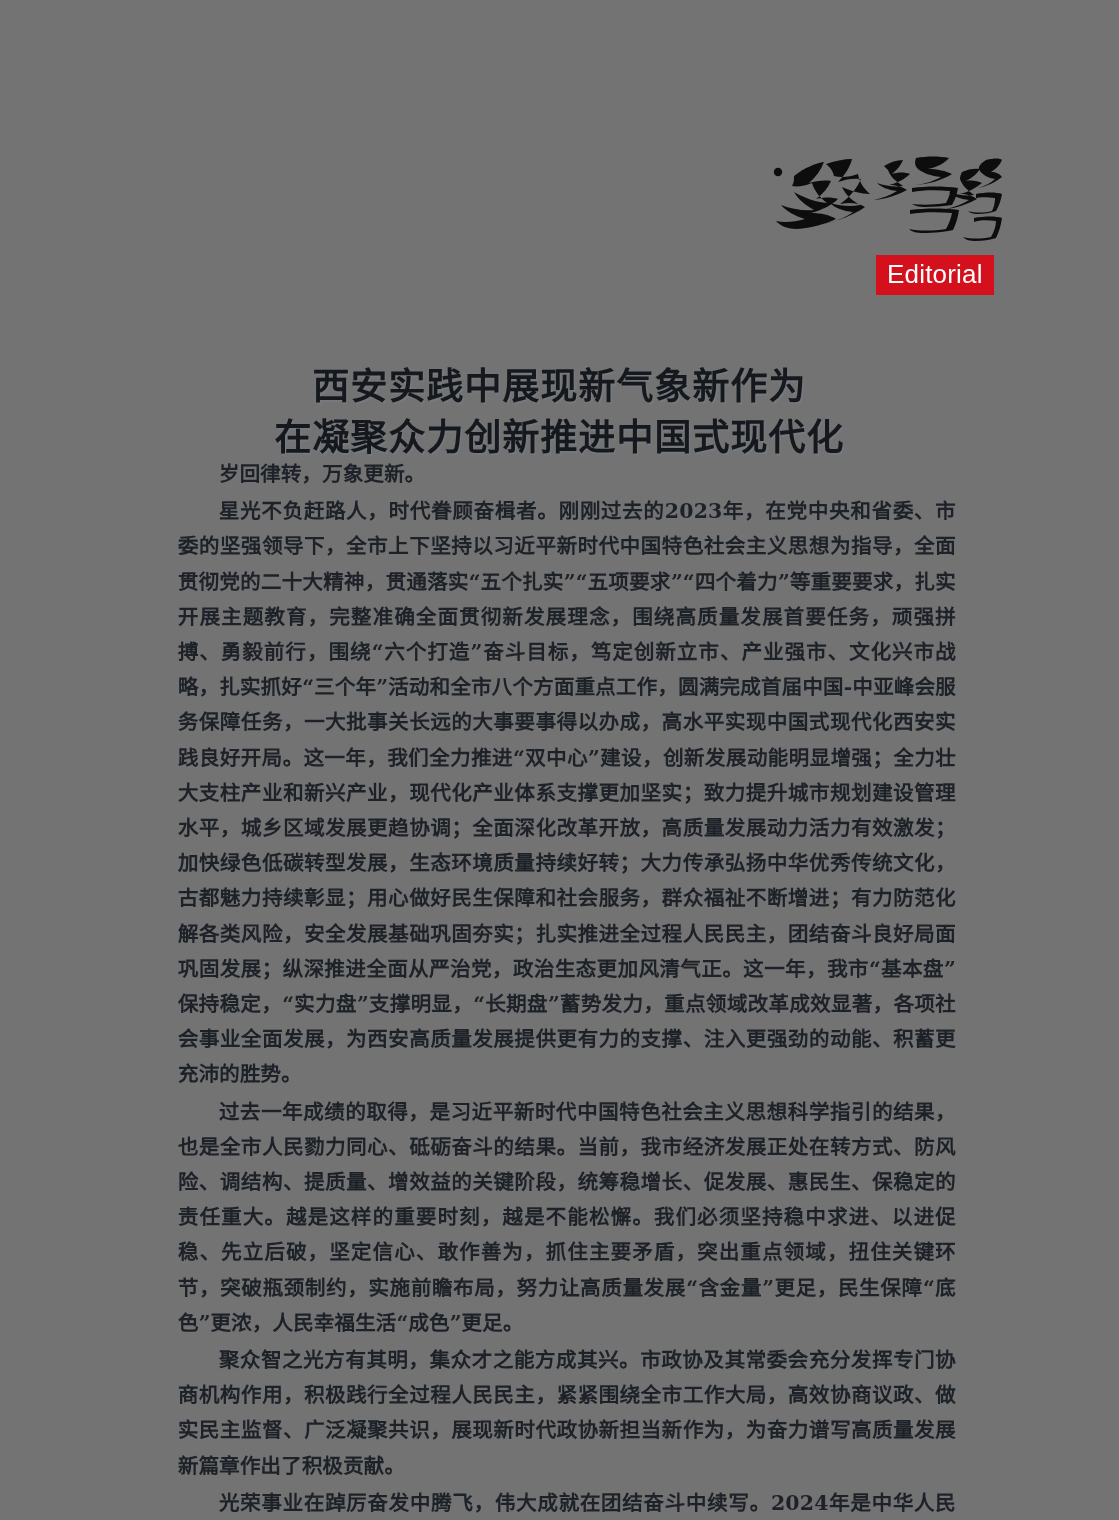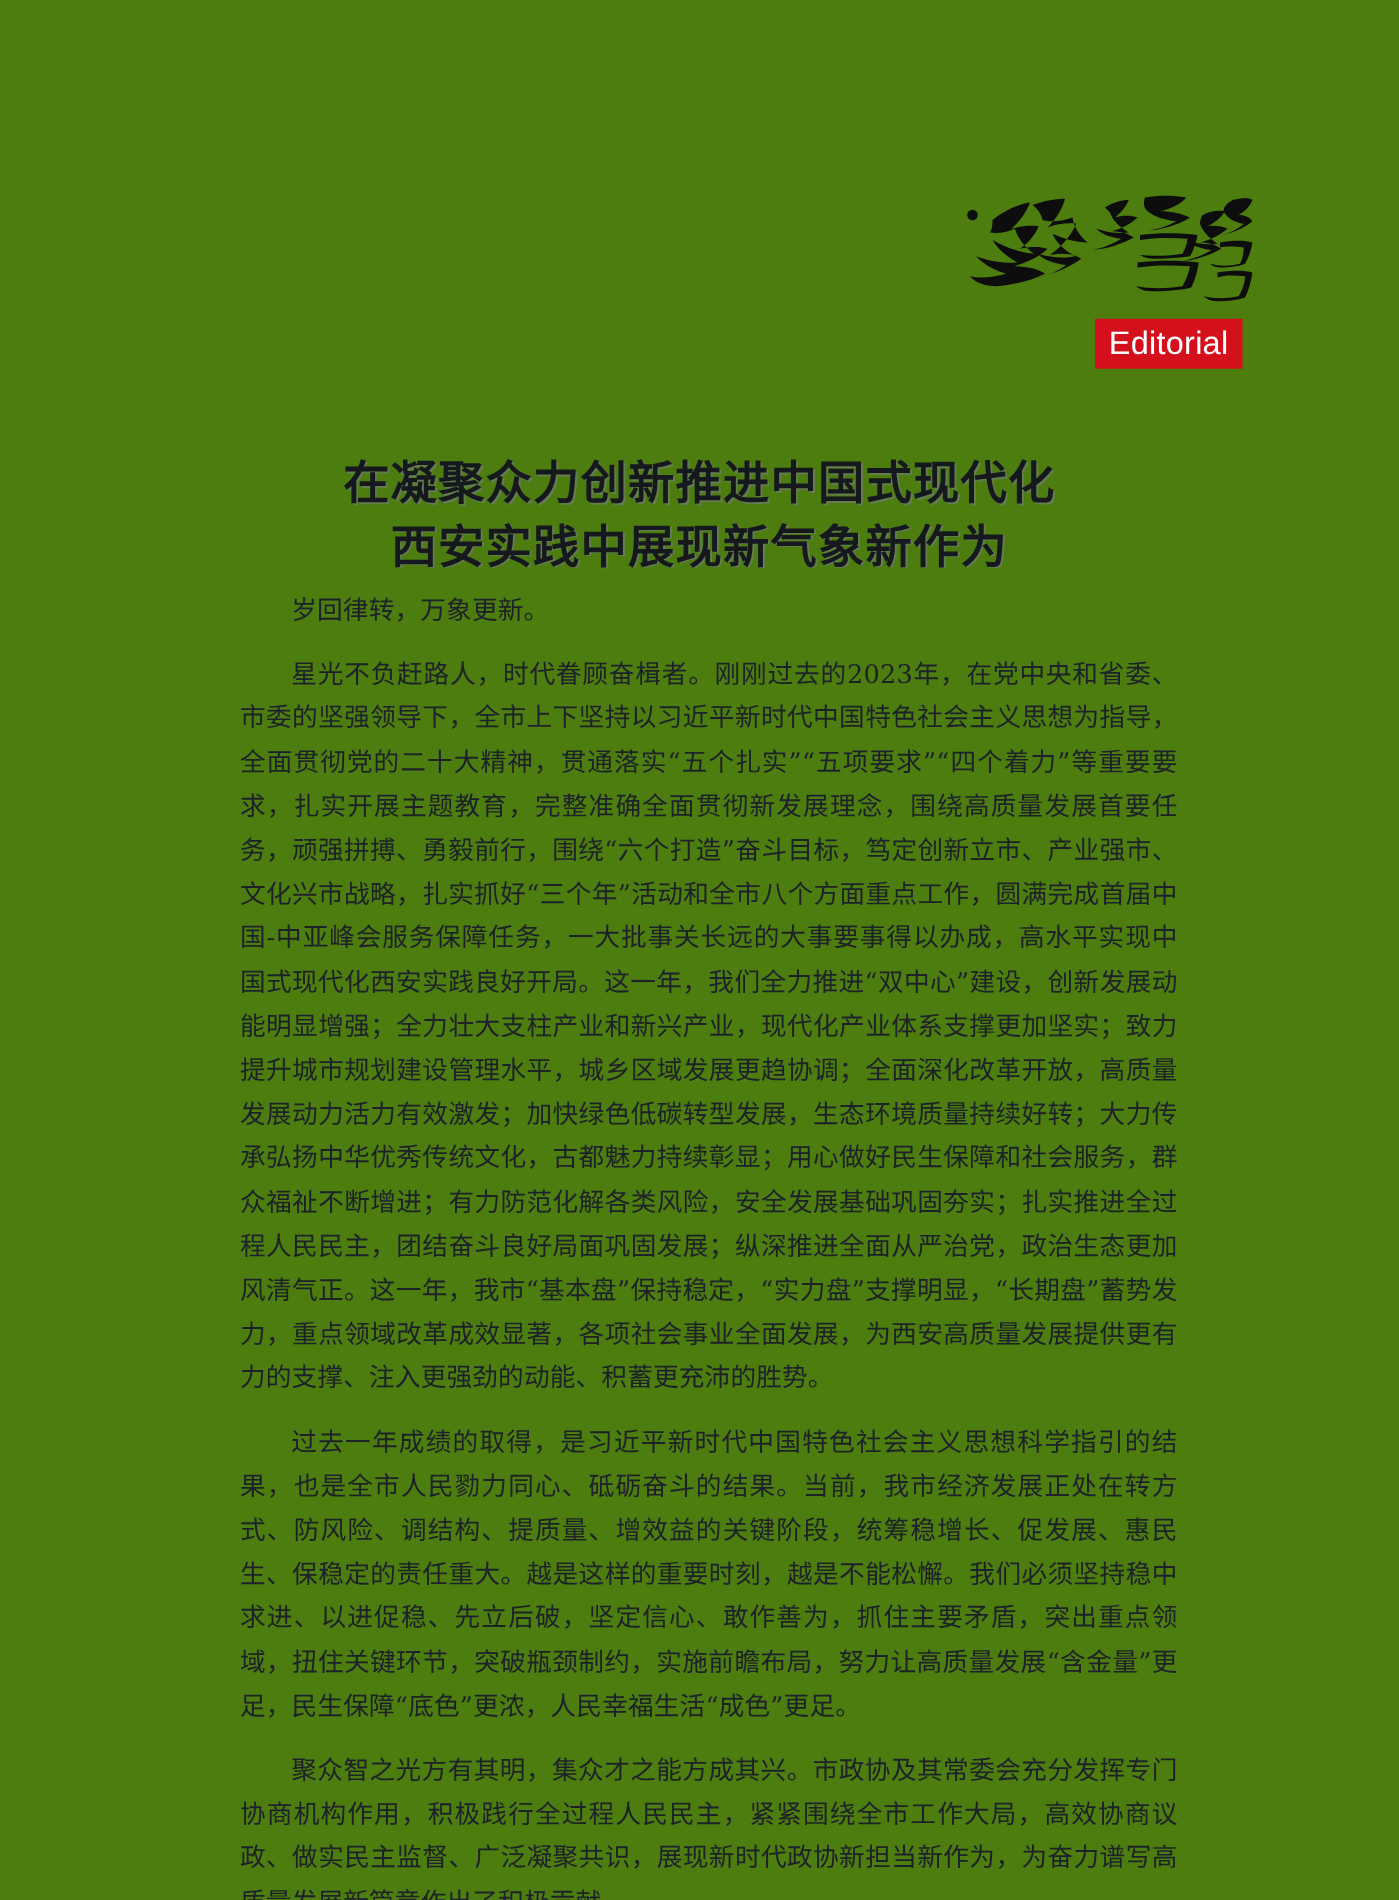--- a/index.html
+++ b/index.html
@@ -10,21 +10,21 @@
   }
   body {
     font-family: "Liberation Serif", "DejaVu Serif", serif;
   }
 
   .page {
     position: relative;
     width: 1119px;
     height: 1520px;
     margin: 0 auto;
-    background: #4d7c0f;
+    background: #737373;
     overflow: hidden;
     box-sizing: border-box;
   }
 
   
   .masthead {
     position: absolute;
     top: 150px;
     right: 95px;
     width: 260px;
@@ -93,23 +93,24 @@
     left: 176px;
     width: 782px;
     font-family: "DejaVu Serif", "Liberation Serif", serif;
     font-size: 20.5px;
     line-height: 35.2px;
     color: #1d2128;
     text-align: justify;
     text-justify: inter-character;
   }
   .article-body p {
-    margin: 16px;
+    margin: 2px;
     text-indent: 2em;
     letter-spacing: 0.15px;
+    font-weight: bold;
   }
 </style>
 </head>
 <body>
 
 <div class="page">
 
   <div class="masthead">
 
     <div class="masthead-calligraphy">
@@ -131,22 +132,22 @@
           <path d="M212 44 C222 42 232 42 238 44 C237 50 235 56 232 61 C227 63 220 64 213 64 C209 64 206 63 204 61 C211 63 220 63 228 61 C230 57 231 53 231 48 C223 47 216 47 212 48 Z"></path>
           <path d="M210 68 C221 66 232 66 238 68 C237 75 235 82 232 88 C226 90 219 91 211 91 C206 91 202 90 199 87 C207 89 217 89 227 87 C230 82 232 76 232 71 C223 70 215 70 210 72 Z"></path>
         </g>
       </svg>
     </div>
 
     <div class="editorial-badge">Editorial</div>
   </div>
 
   <h1 class="article-title">
+    <span class="title-line">西安实践中展现新气象新作为</span>
     <span class="title-line">在凝聚众力创新推进中国式现代化</span>
-    <span class="title-line">西安实践中展现新气象新作为</span>
   </h1>
 
   <div class="article-body">
     <p>岁回律转，万象更新。</p>
     <p>星光不负赶路人，时代眷顾奋楫者。刚刚过去的2023年，在党中央和省委、市委的坚强领导下，全市上下坚持以习近平新时代中国特色社会主义思想为指导，全面贯彻党的二十大精神，贯通落实“五个扎实”“五项要求”“四个着力”等重要要求，扎实开展主题教育，完整准确全面贯彻新发展理念，围绕高质量发展首要任务，顽强拼搏、勇毅前行，围绕“六个打造”奋斗目标，笃定创新立市、产业强市、文化兴市战略，扎实抓好“三个年”活动和全市八个方面重点工作，圆满完成首届中国-中亚峰会服务保障任务，一大批事关长远的大事要事得以办成，高水平实现中国式现代化西安实践良好开局。这一年，我们全力推进“双中心”建设，创新发展动能明显增强；全力壮大支柱产业和新兴产业，现代化产业体系支撑更加坚实；致力提升城市规划建设管理水平，城乡区域发展更趋协调；全面深化改革开放，高质量发展动力活力有效激发；加快绿色低碳转型发展，生态环境质量持续好转；大力传承弘扬中华优秀传统文化，古都魅力持续彰显；用心做好民生保障和社会服务，群众福祉不断增进；有力防范化解各类风险，安全发展基础巩固夯实；扎实推进全过程人民民主，团结奋斗良好局面巩固发展；纵深推进全面从严治党，政治生态更加风清气正。这一年，我市“基本盘”保持稳定，“实力盘”支撑明显，“长期盘”蓄势发力，重点领域改革成效显著，各项社会事业全面发展，为西安高质量发展提供更有力的支撑、注入更强劲的动能、积蓄更充沛的胜势。</p>
     <p>过去一年成绩的取得，是习近平新时代中国特色社会主义思想科学指引的结果，也是全市人民勠力同心、砥砺奋斗的结果。当前，我市经济发展正处在转方式、防风险、调结构、提质量、增效益的关键阶段，统筹稳增长、促发展、惠民生、保稳定的责任重大。越是这样的重要时刻，越是不能松懈。我们必须坚持稳中求进、以进促稳、先立后破，坚定信心、敢作善为，抓住主要矛盾，突出重点领域，扭住关键环节，突破瓶颈制约，实施前瞻布局，努力让高质量发展“含金量”更足，民生保障“底色”更浓，人民幸福生活“成色”更足。</p>
     <p>聚众智之光方有其明，集众才之能方成其兴。市政协及其常委会充分发挥专门协商机构作用，积极践行全过程人民民主，紧紧围绕全市工作大局，高效协商议政、做实民主监督、广泛凝聚共识，展现新时代政协新担当新作为，为奋力谱写高质量发展新篇章作出了积极贡献。</p>
     <p>光荣事业在踔厉奋发中腾飞，伟大成就在团结奋斗中续写。2024年是中华人民共和国成立75周年，是实现“十四五”规划目标任务的关键一年，是创新推进中国式现代化西安实践突破起势的重要一年，做好各项工作意义特殊、责任重大。市委十四届六次全会聚焦发展重点难点问题，对2024年各项工作作出全面部署，提出全市“八个新突破”重点工作，锚定发展目标、明确工作路径，体现了把高质量发展作为新时代硬道理的实践要求。做好今年的工作，要紧紧扭住高质量发展首要任务，加快转变特大城市发展方式，切实增强政策实施的精准性和有效性，牢牢守住安全发展底线，坚定信心、敢作善为，拿出争当时代弄潮儿的志向和气魄，低调务实不张扬、埋头苦干，把“质”的竞争优势转化为“量”的规模优势，在奋力谱写中国式现代化建设的陕西新篇章中勇当先行示范。</p>
   </div>
 

